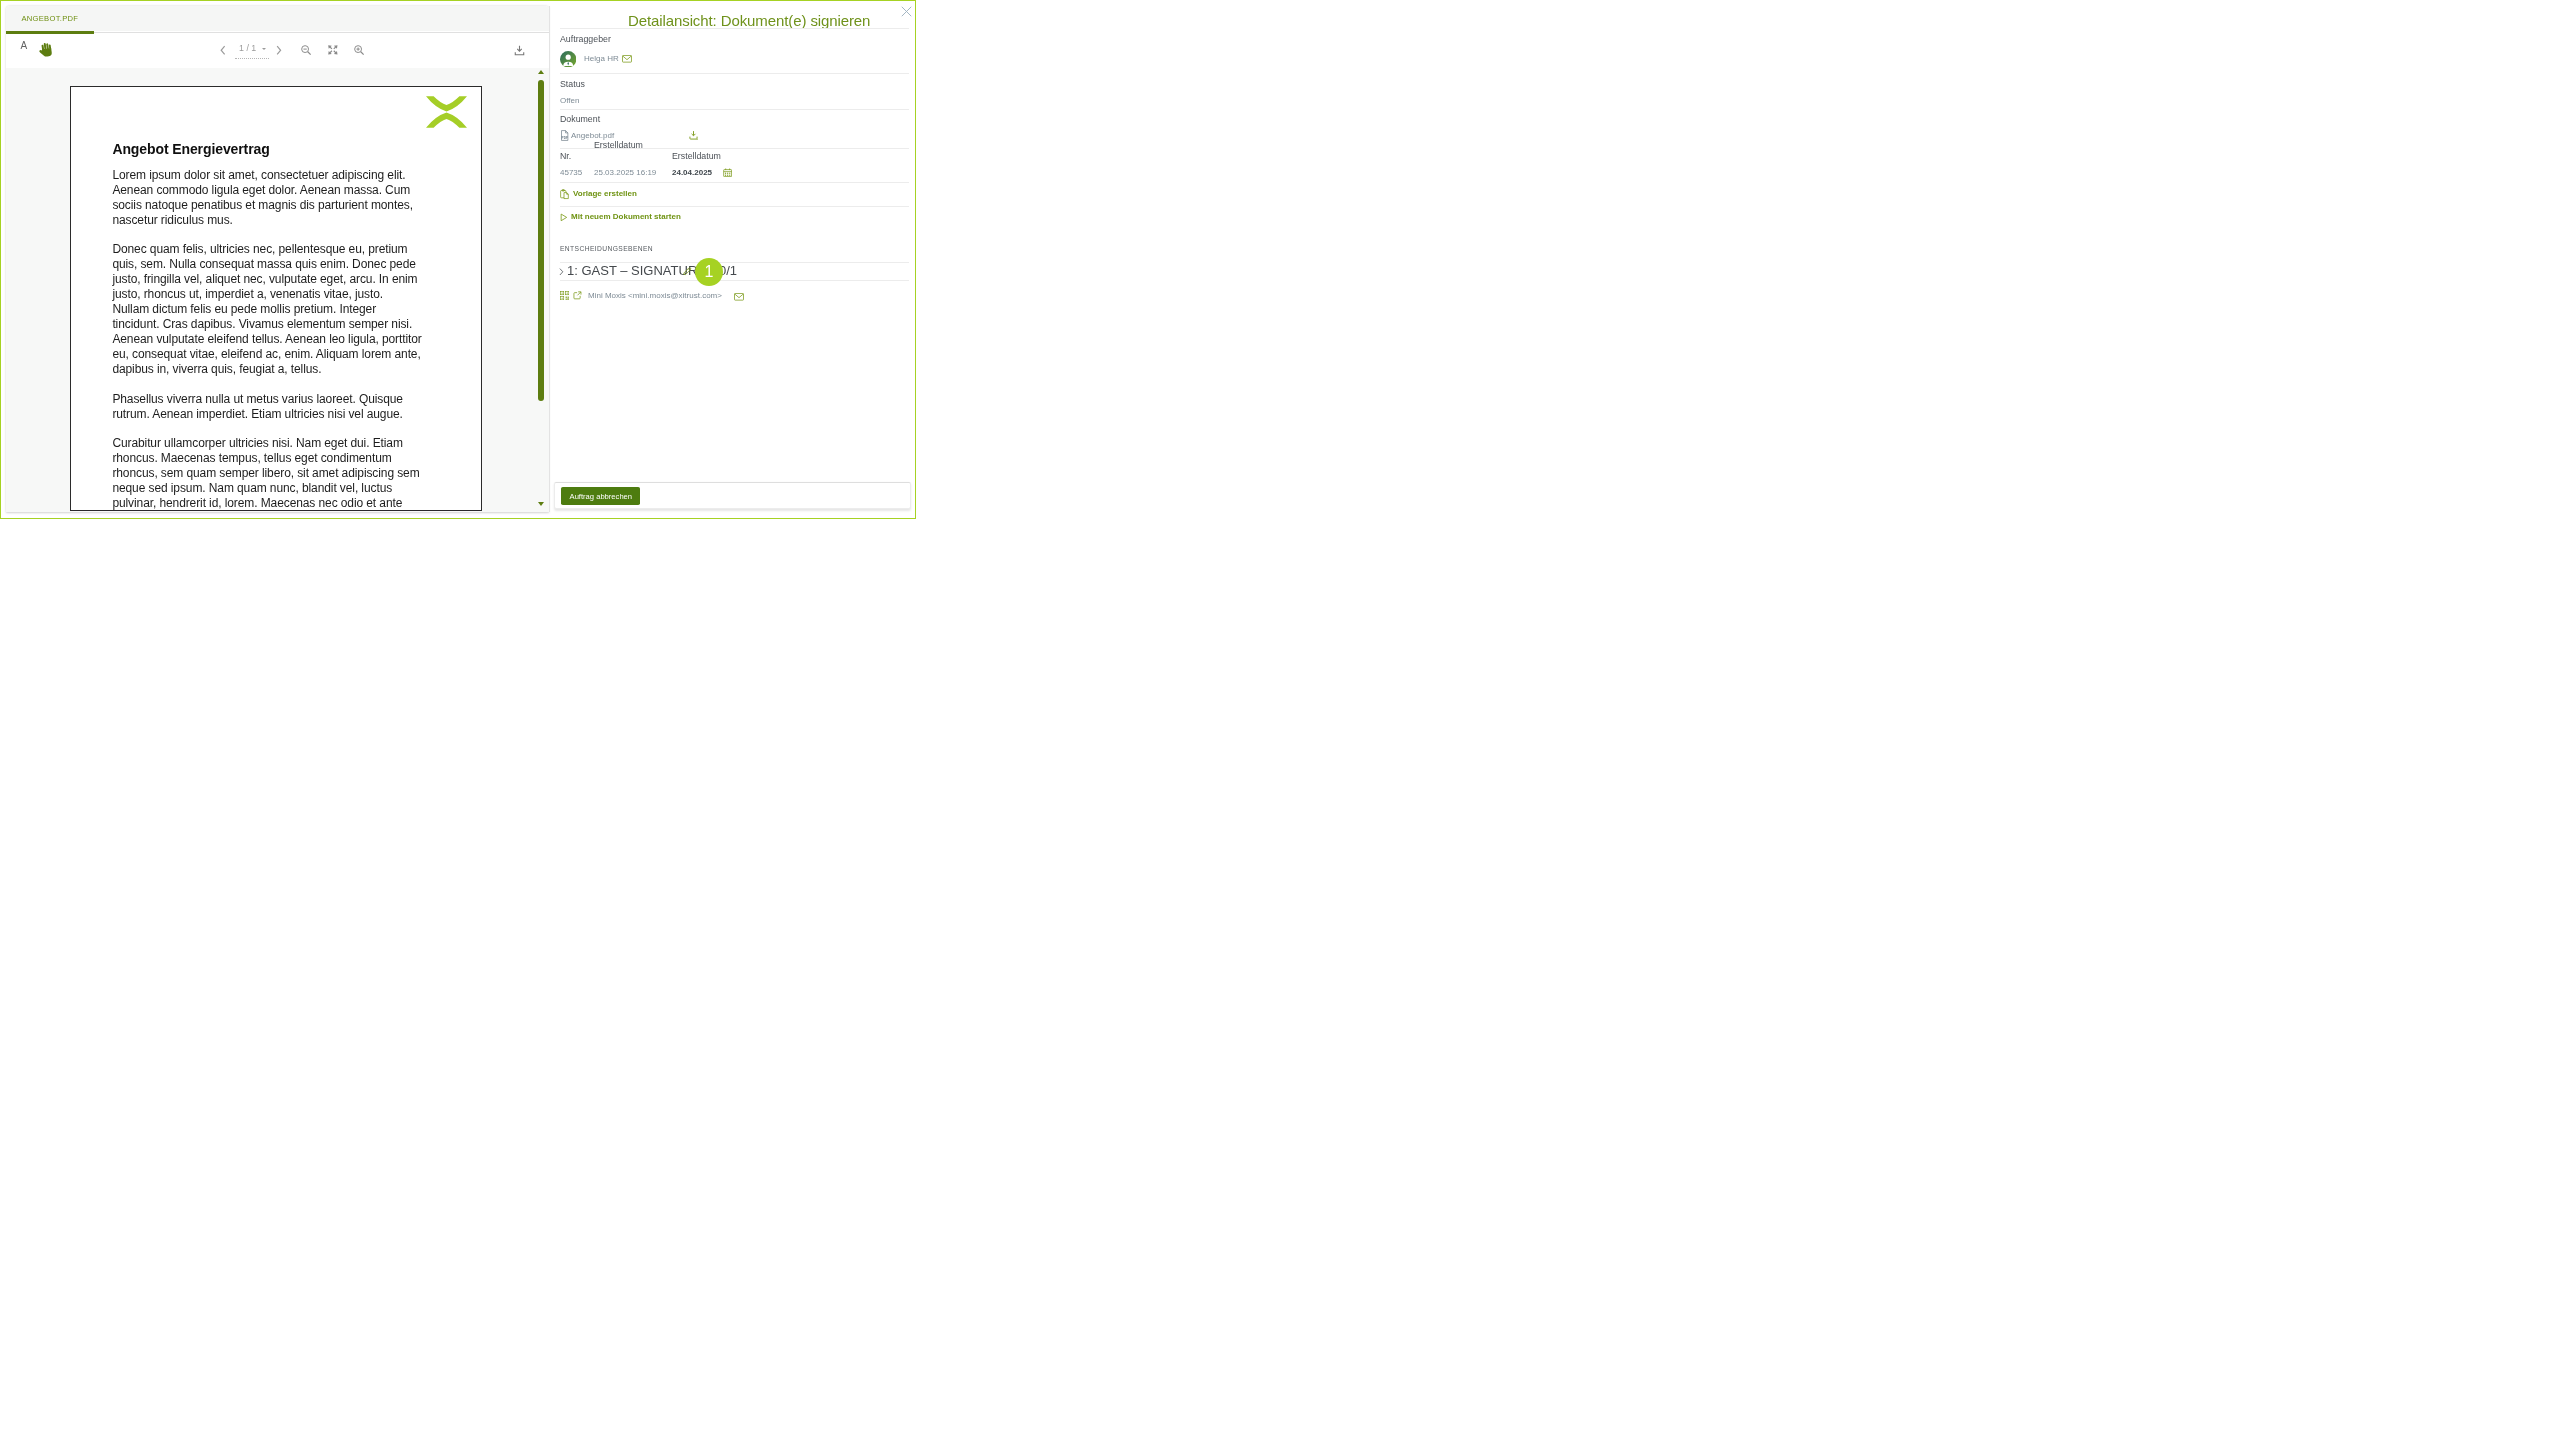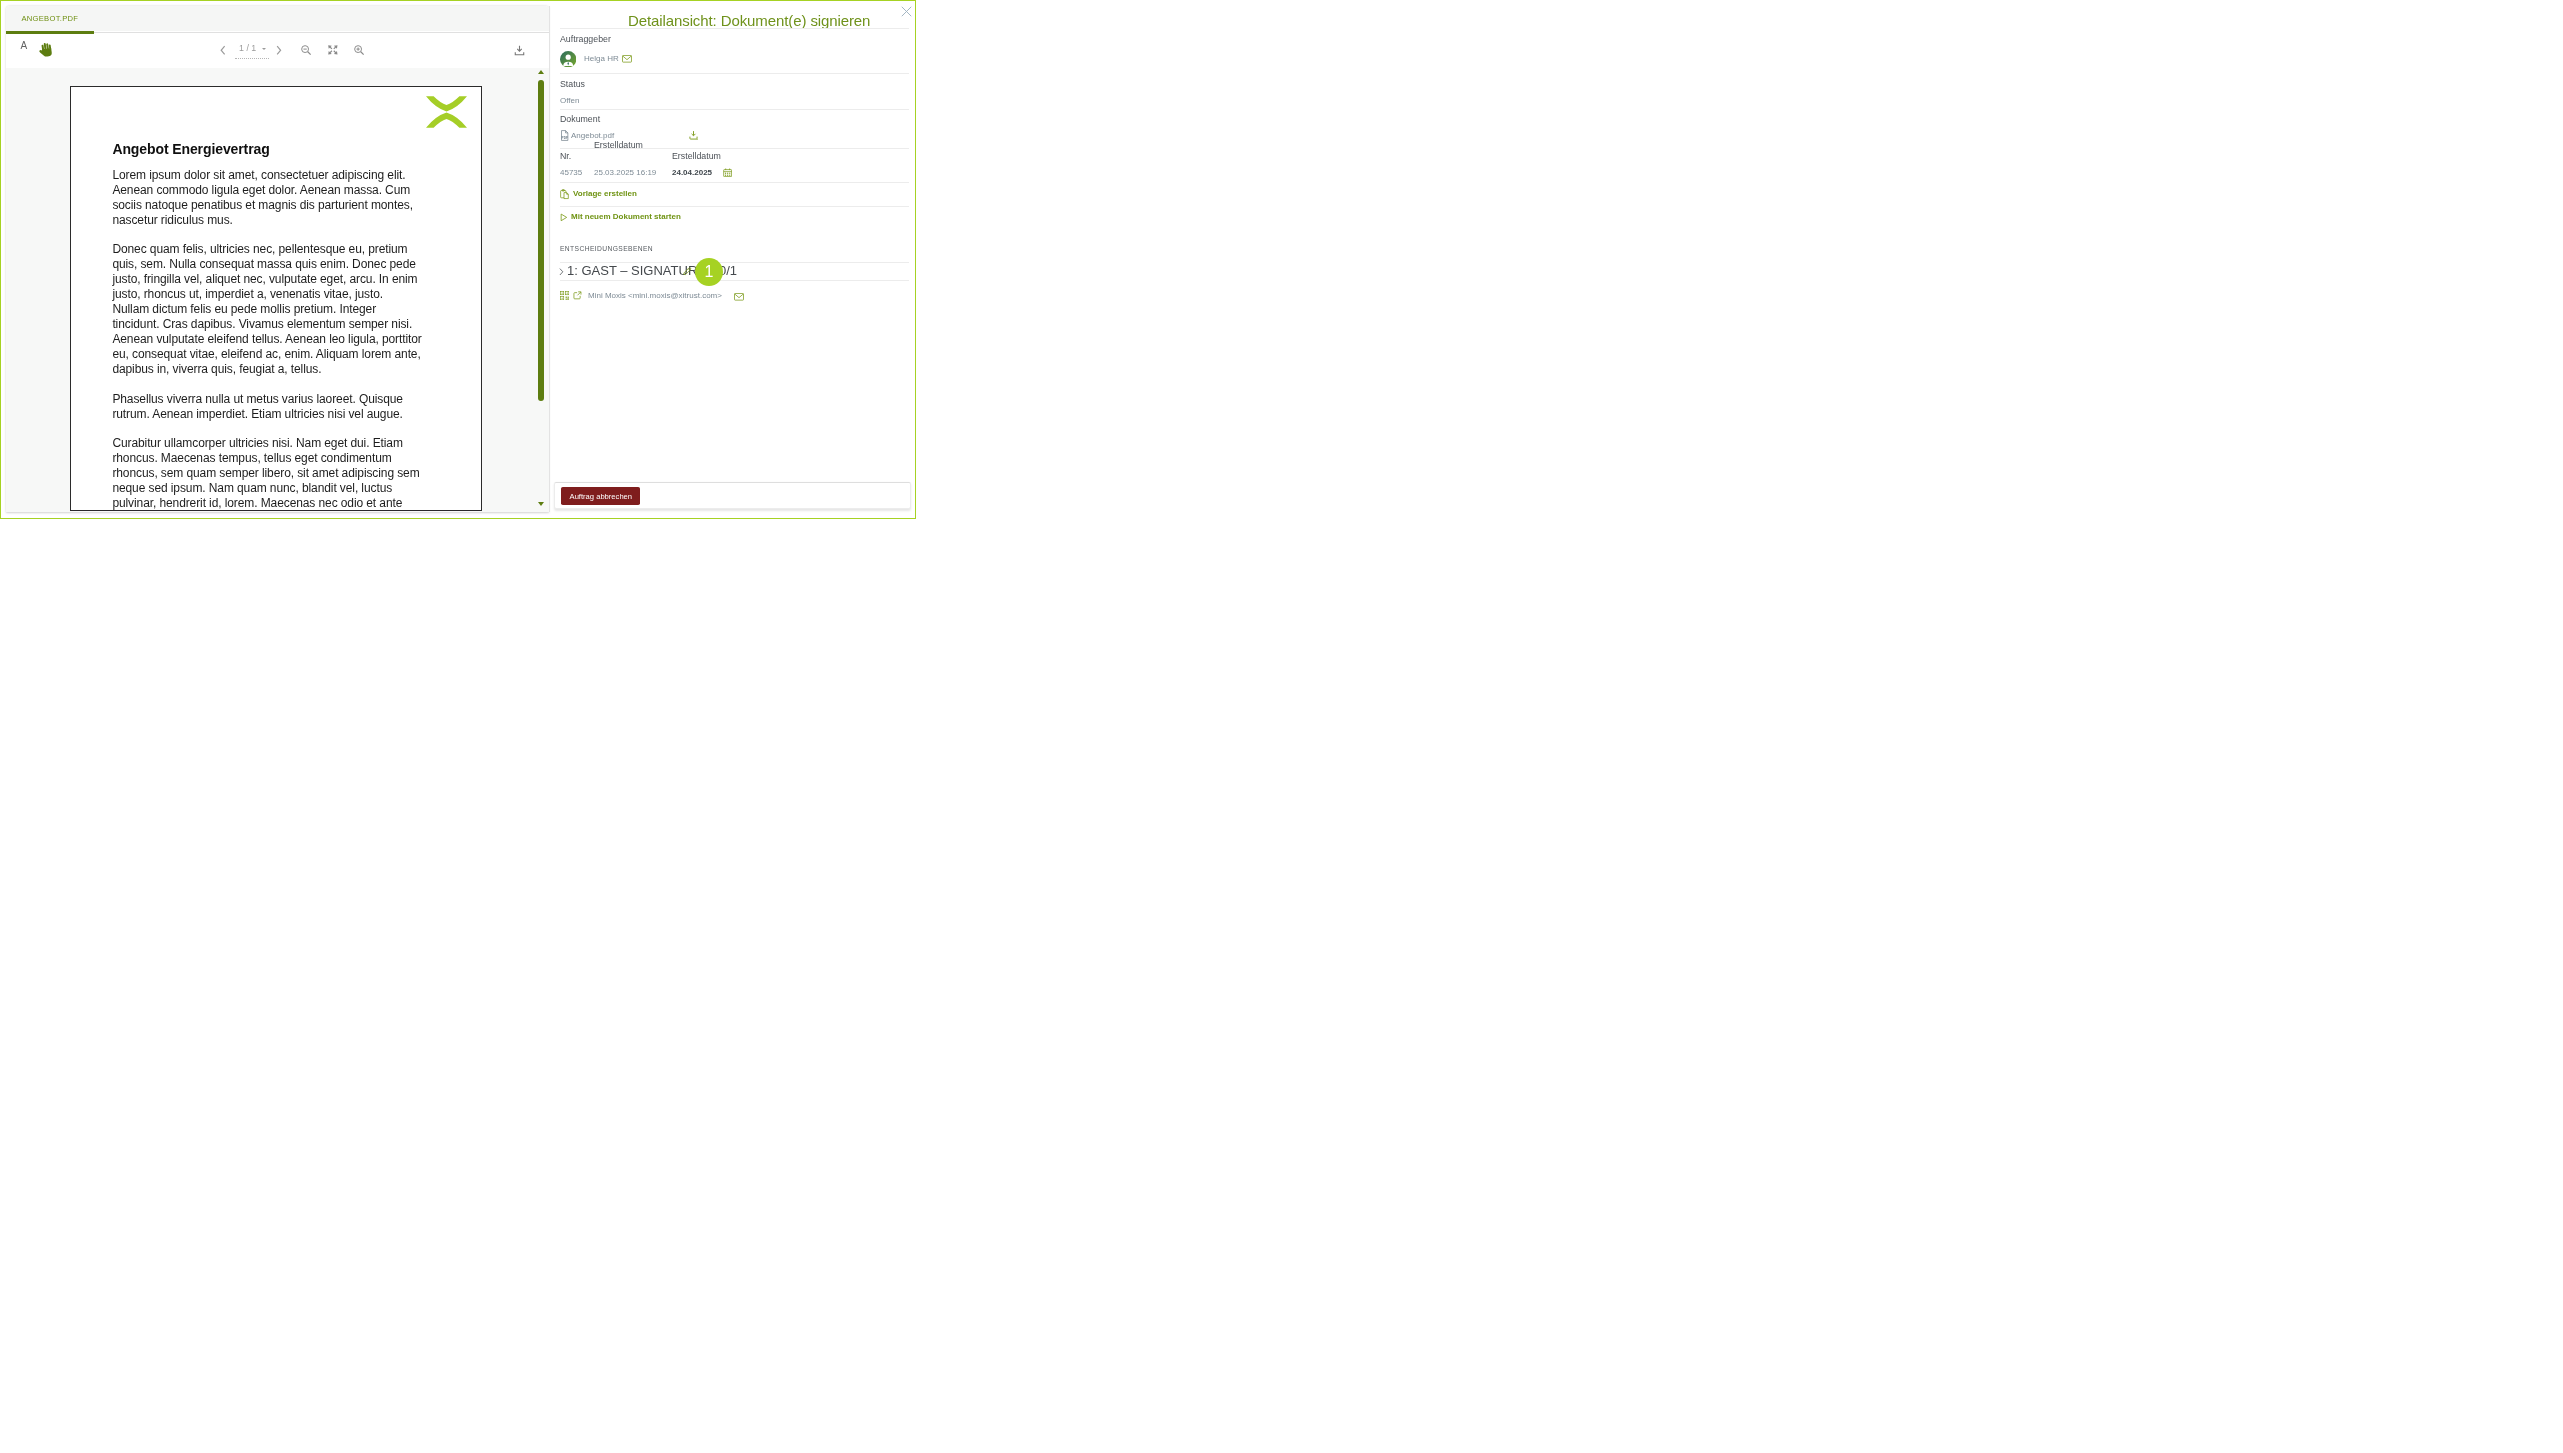--- a/index.html
+++ b/index.html
@@ -56,21 +56,21 @@
 
   #avatar{position:absolute;left:560px;top:51px;width:16.4px;height:16.4px;}
   #entsch-label{position:absolute;left:560px;top:245px;font-size:6.7px;color:#565b60;letter-spacing:0.4px;}
   #level-text{position:absolute;left:567px;top:265px;height:11.7px;line-height:11.7px;font-size:13px;color:#45494d;cursor:pointer;}
   #step-badge{position:absolute;left:695px;top:258px;width:28px;height:28px;border-radius:50%;background:#a6d223;z-index:6;
     color:#fff;font-size:16px;font-weight:300;text-align:center;line-height:28px;}
   #expiry-val{font-weight:700;color:#3f464c;}
 
   #panel-footer{position:absolute;left:554px;top:482px;width:357px;height:27px;background:#fff;border:0.6px solid #ececec;
     border-top-color:#dedede;border-radius:2.3px;box-shadow:0 1.2px 2.3px rgba(0,0,0,.10);box-sizing:border-box;}
-  #cancel-btn{position:absolute;left:6.4px;top:4.1px;background:#7f1d1d;color:#fff;border:none;border-radius:1.8px;
+  #cancel-btn{position:absolute;left:6.4px;top:4.1px;background:#4d7c0f;color:#fff;border:none;border-radius:1.8px;
     font-size:7.6px;font-family:inherit;padding:4.7px 8.2px;cursor:pointer;}
 </style>
 </head>
 <body>
 
 <div id="app">
 
   <div id="viewer-card">
     <div id="tabstrip">
       <span id="tab-label">ANGEBOT.PDF</span>

